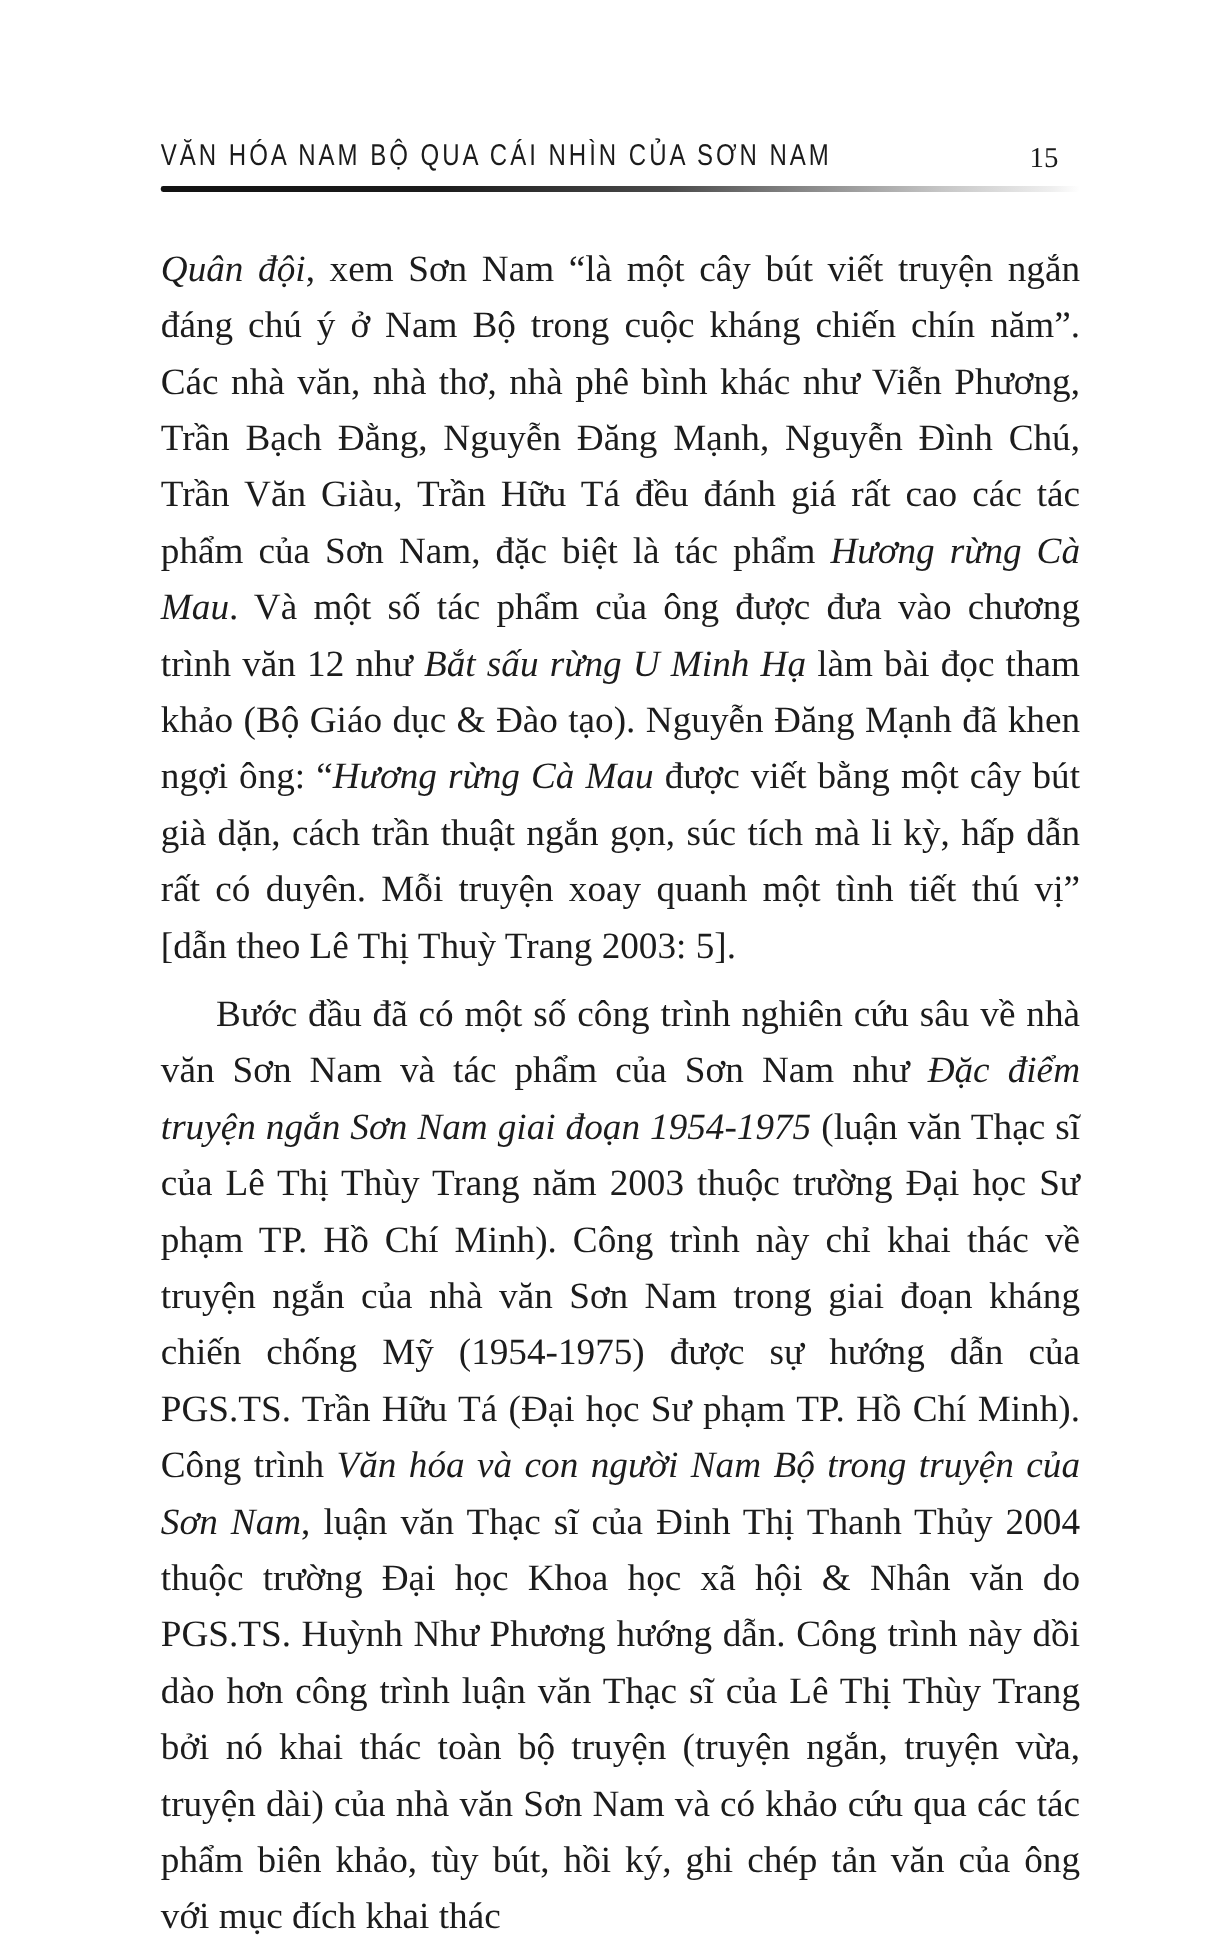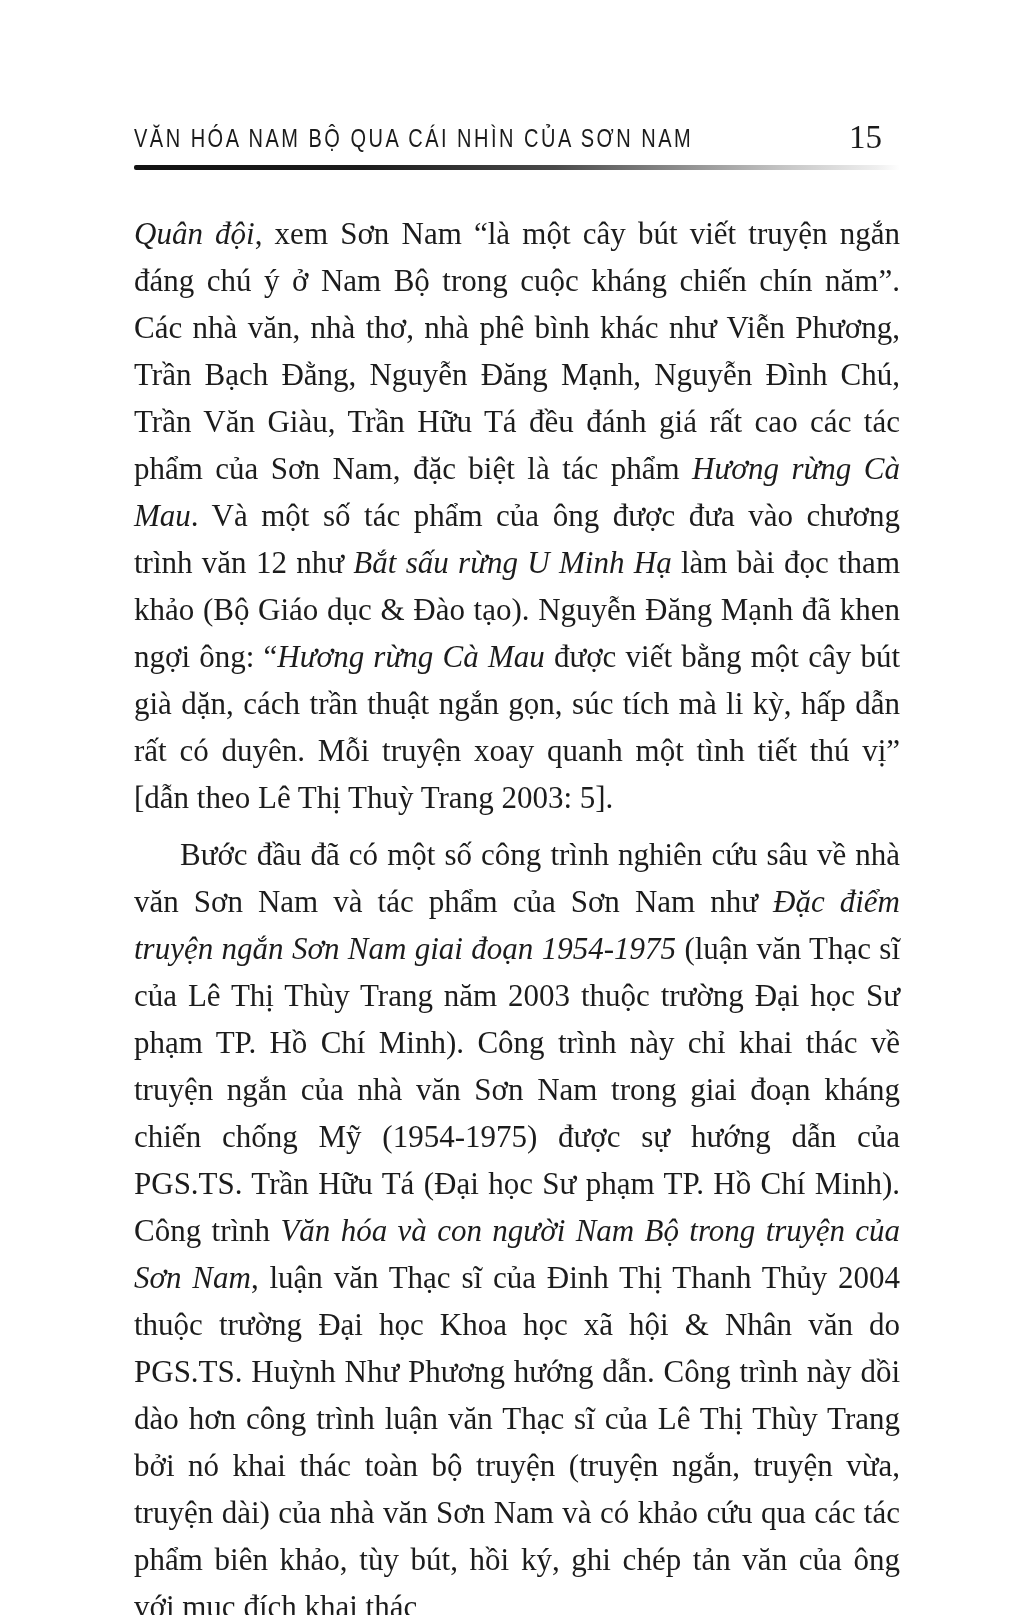--- a/index.html
+++ b/index.html
@@ -32,21 +32,21 @@
     font-size: 20px;
     font-weight: 500;
     letter-spacing: 2.5px;
     color: #1b1b1b;
     transform: scaleY(1.25);
     transform-origin: left bottom;
     white-space: nowrap;
   }
   .page-number {
     font-family: "Liberation Serif", serif;
-    font-size: 33px;
+    font-size: 24px;
     color: #1b1b1b;
     padding-right: 18px;
   }
   .header-rule {
     height: 5px;
     margin-top: 9px;
     border-radius: 2px;
     background: linear-gradient(to right,
       #121212 0%, #1c1c1c 30%, #4a4a4a 55%,
       #909090 72%, #c6c6c6 85%, #efefef 97%, #ffffff 100%);

